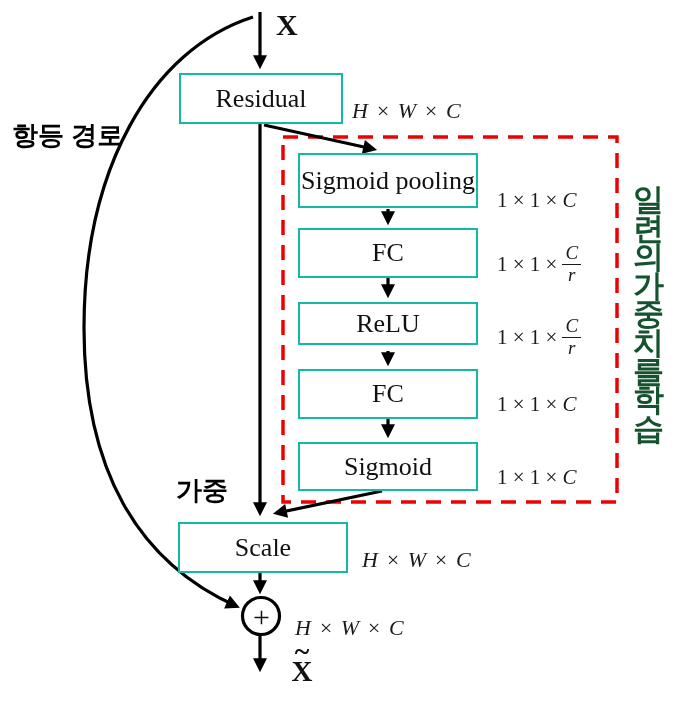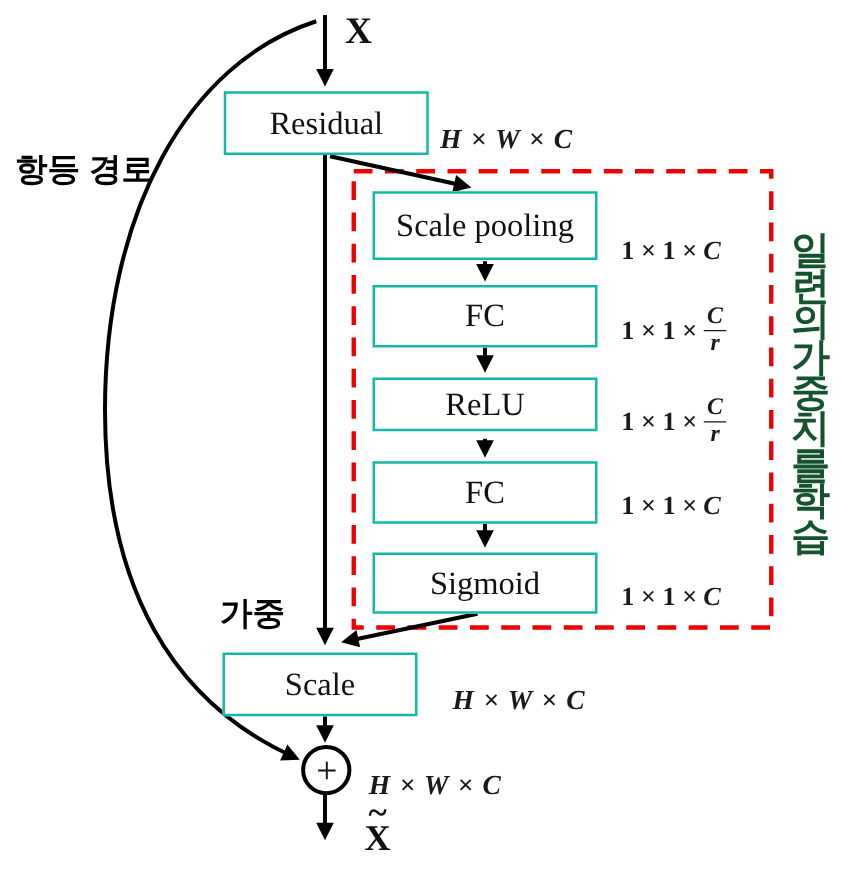--- a/index.html
+++ b/index.html
@@ -28,21 +28,20 @@
     font-size: 26px; color: #111111;
     z-index: 2;
   }
   .dim {
     position: absolute;
     display: flex; align-items: center; gap: 5px;
     font-family: "Liberation Serif", serif;
     font-size: 21px; color: #1a1a1a;
     z-index: 2;
     white-space: nowrap;
-    font-weight: bold;
   }
   .dim .var { font-style: italic; }
   .dim.hwc { font-style: italic; font-size: 22px; letter-spacing: 1px; }
   .frac {
     display: inline-flex; flex-direction: column; align-items: center;
     font-style: italic; font-size: 19px; line-height: 1.1;
   }
   .frac .num { padding: 0 3px; border-bottom: 1.8px solid #1a1a1a; }
   .frac .den { padding: 0 3px; }
   .red-note {
@@ -128,35 +127,35 @@
 
     <line x1="260" y1="636" x2="260" y2="668" stroke="#000000" stroke-width="3.2" marker-end="url(#ah)"></line>
   </svg>
 
   <div class="math-x" style="left:276px; top:8px;">X</div>
 
   <div class="box" style="left:179px; top:73px; width:164px; height:51px;">
     <span>Residual</span>
   </div>
   <div class="box" style="left:298px; top:153px; width:180px; height:55px;">
-    <span>Scale pooling</span>
+    <span>Sigmoid pooling</span>
   </div>
   <div class="box" style="left:298px; top:228px; width:180px; height:50px;">
     <span>FC</span>
   </div>
   <div class="box" style="left:298px; top:302px; width:180px; height:43px;">
     <span>ReLU</span>
   </div>
   <div class="box" style="left:298px; top:369px; width:180px; height:50px;">
     <span>FC</span>
   </div>
   <div class="box" style="left:298px; top:442px; width:180px; height:49px;">
     <span>Sigmoid</span>
   </div>
-  <div class="box" style="left:178px; top:522px; width:156px; height:51px;">
+  <div class="box" style="left:178px; top:522px; width:170px; height:51px;">
     <span>Scale</span>
   </div>
 
   <div class="dim hwc" style="left:352px; top:98px;">H × W × C</div>
 
   <div class="dim" style="left:497px; top:188px;">
     <span>1 × 1 ×</span>
       <span class="var">C</span>
   </div>
 

